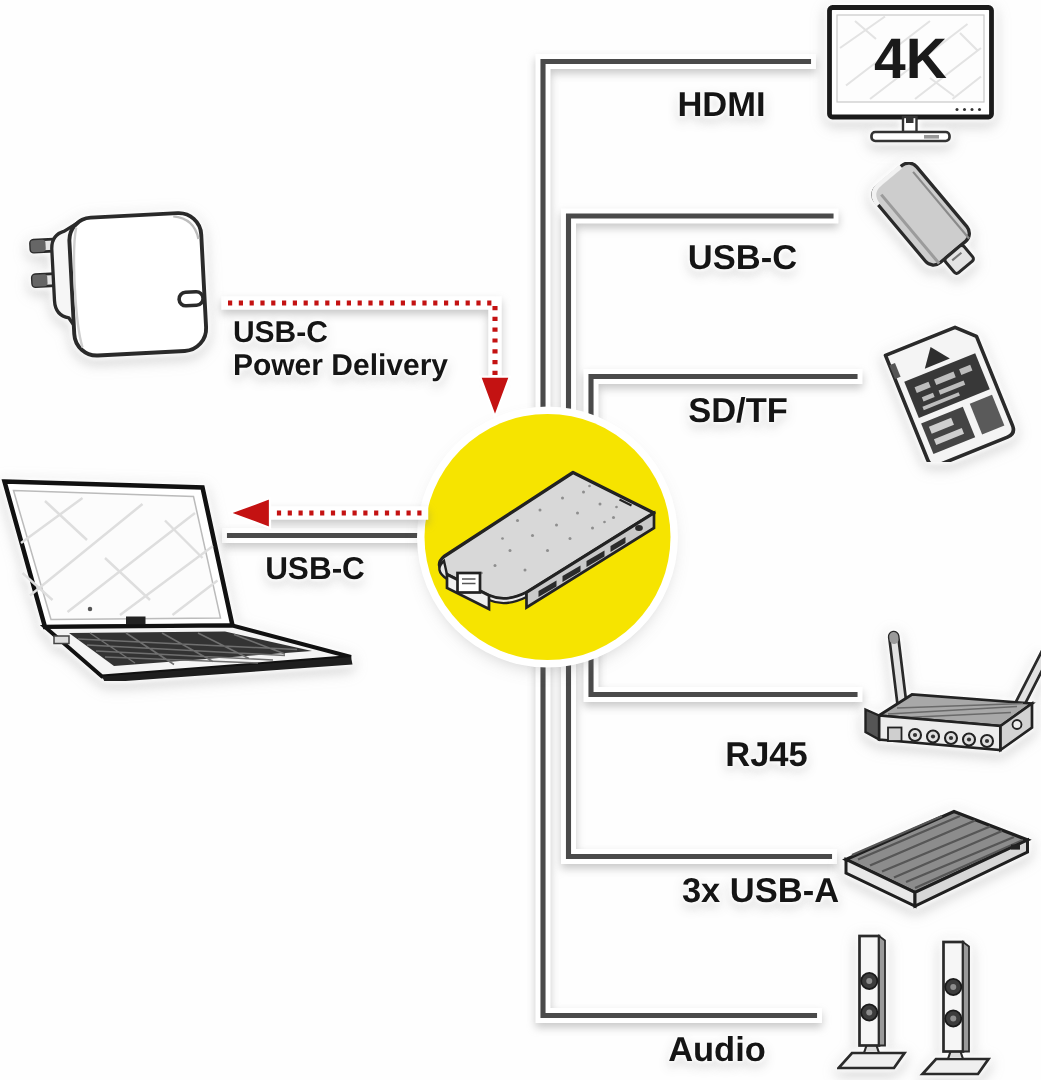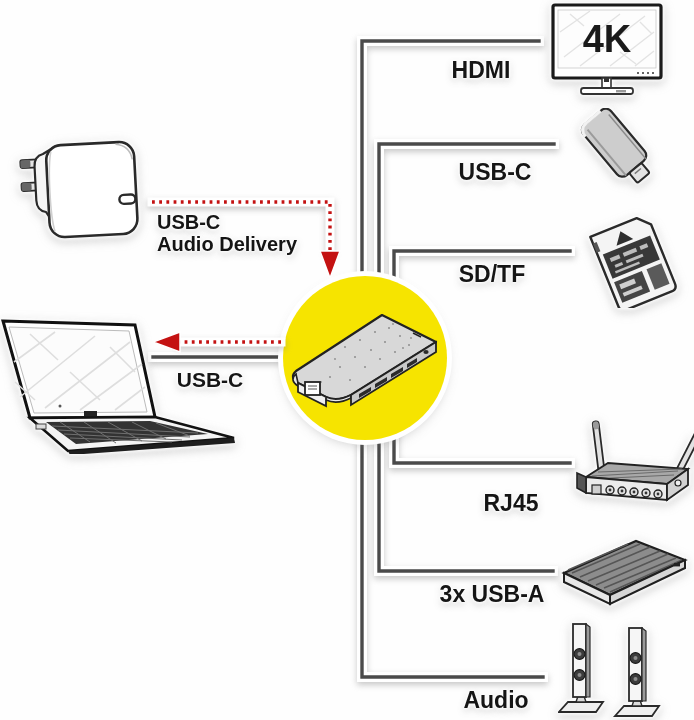--- a/index.html
+++ b/index.html
@@ -259,23 +259,23 @@
         <path d="M52 124 L198 131 M58 128 L190 135 M64 132 L182 138 M70 136 L172 140 M60 120 L90 140 M84 120 L116 141 M108 120 L142 139 M132 120 L166 137 M156 121 L190 134"></path>
       </g>
     <rect x="36" y="122" width="10" height="5" fill="#ddd" stroke="#444" stroke-width="1"></rect>
     <polygon points="68,149 234,136 235,141 70,153" fill="#1e1e1e"></polygon>
   </svg>
 
   <div class="lbl lbl-branch" style="left:481px;top:70px">HDMI</div>
   <div class="lbl lbl-branch" style="left:495px;top:172px">USB-C</div>
   <div class="lbl lbl-branch" style="left:492px;top:274px">SD/TF</div>
   <div class="lbl lbl-branch" style="left:511px;top:503px">RJ45</div>
-  <div class="lbl lbl-branch" style="left:492px;top:594px">3x USB-A</div>
-  <div class="lbl lbl-branch" style="left:496px;top:700px">Audio</div>
+  <div class="lbl lbl-branch" style="left:507px;top:594px">3x USB-A</div>
+  <div class="lbl lbl-branch" style="left:478px;top:700px">Audio</div>
 
   <div class="lbl lbl-pd" style="left:227px;top:233px">
     <div>USB-C</div>
-    <div>Audio Delivery</div>
+    <div>Power Delivery</div>
   </div>
 
   <div class="lbl lbl-host" style="left:210px;top:380px">USB-C</div>
 
 </div>
 
 </body></html>

